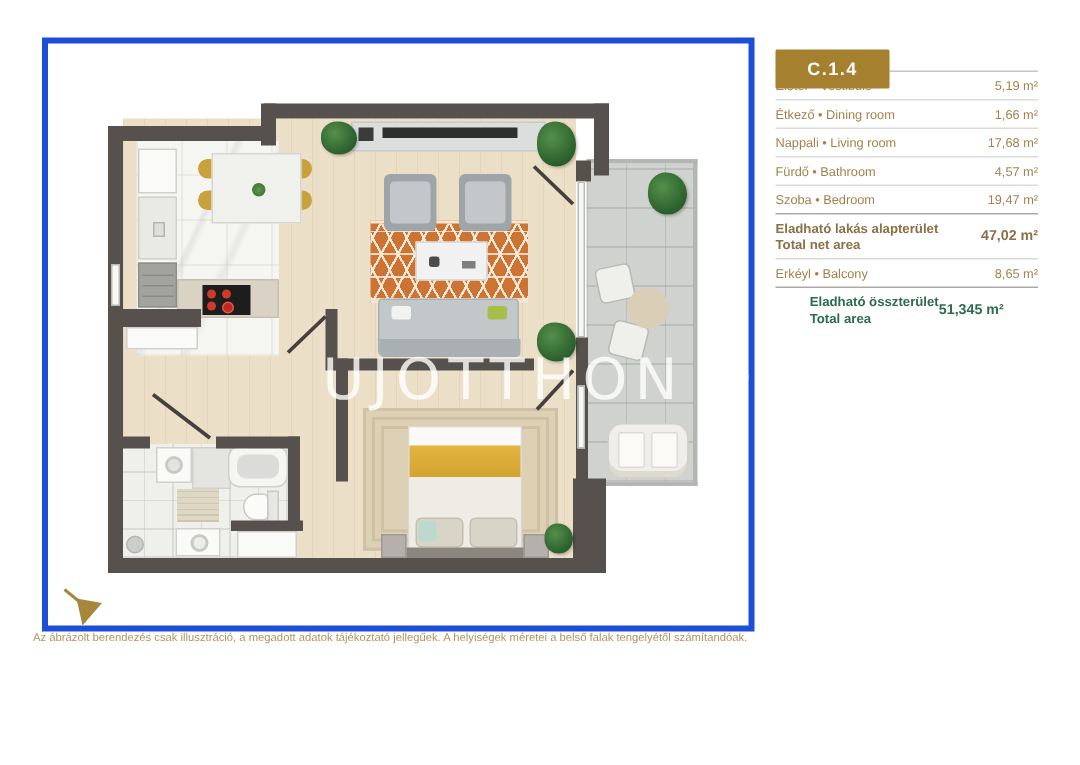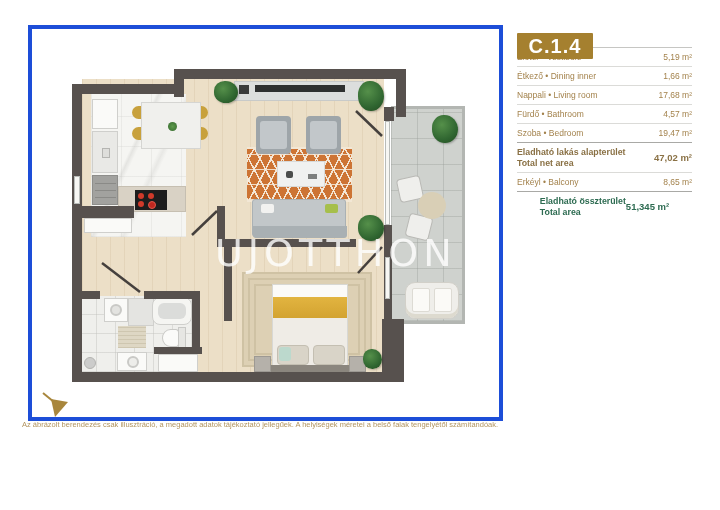--- a/index.html
+++ b/index.html
@@ -44,21 +44,21 @@
 
   
   .watermark{position:absolute;left:183px;top:202px;display:flex;align-items:center;gap:9px;color:rgba(255,255,255,.8);
     font-family:"DejaVu Sans",sans-serif;font-size:38px;font-weight:400;letter-spacing:5px;z-index:40;white-space:nowrap;}
   .wm-dots{display:flex;flex-direction:column;gap:5px;}
   .wm-dots span{width:7px;height:7px;background:rgba(255,255,255,.8);}
 
   
   .spec{position:absolute;left:517px;top:33px;width:175px;color:#a3824c;}
   .badge{position:absolute;left:0;top:0;width:76px;height:26px;background:#a5802f;color:#fff;font-weight:bold;
-    font-size:20px;letter-spacing:1px;display:flex;align-items:center;justify-content:center;z-index:2;border-radius:1px;}
+    font-size:12px;letter-spacing:1px;display:flex;align-items:center;justify-content:center;z-index:2;border-radius:1px;}
   .tbody{margin-top:14px;border-top:1px solid #c6c6c3;}
   .trow{display:flex;justify-content:space-between;align-items:center;height:18px;font-size:8.5px;border-bottom:1px solid #dbdbd8;}
   .trow.strong-sep{border-bottom:1px solid #a9a9a6;}
   .tsum{display:flex;justify-content:space-between;align-items:center;padding:4px 0;border-bottom:1px solid #dbdbd8;}
   .tsum.last{border-bottom:none;}
   .tsum .lbls{font-size:8.8px;font-weight:bold;line-height:10.5px;}
   .tsum .val{font-size:9.5px;font-weight:bold;}
   .gold-strong{color:#8a7145;}
   .green{color:#2d6b51;justify-content:center;}
 
@@ -219,21 +219,21 @@
 </div>
 
 <aside class="spec">
   <div class="badge">C.1.4</div>
   <div class="tbody">
     <div class="trow">
       <span>Előtér • Vestibule</span>
       <span>5,19 m²</span>
     </div>
     <div class="trow">
-      <span>Étkező • Dining inner</span>
+      <span>Étkező • Dining room</span>
       <span>1,66 m²</span>
     </div>
     <div class="trow">
       <span>Nappali • Living room</span>
       <span>17,68 m²</span>
     </div>
     <div class="trow">
       <span>Fürdő • Bathroom</span>
       <span>4,57 m²</span>
     </div>

